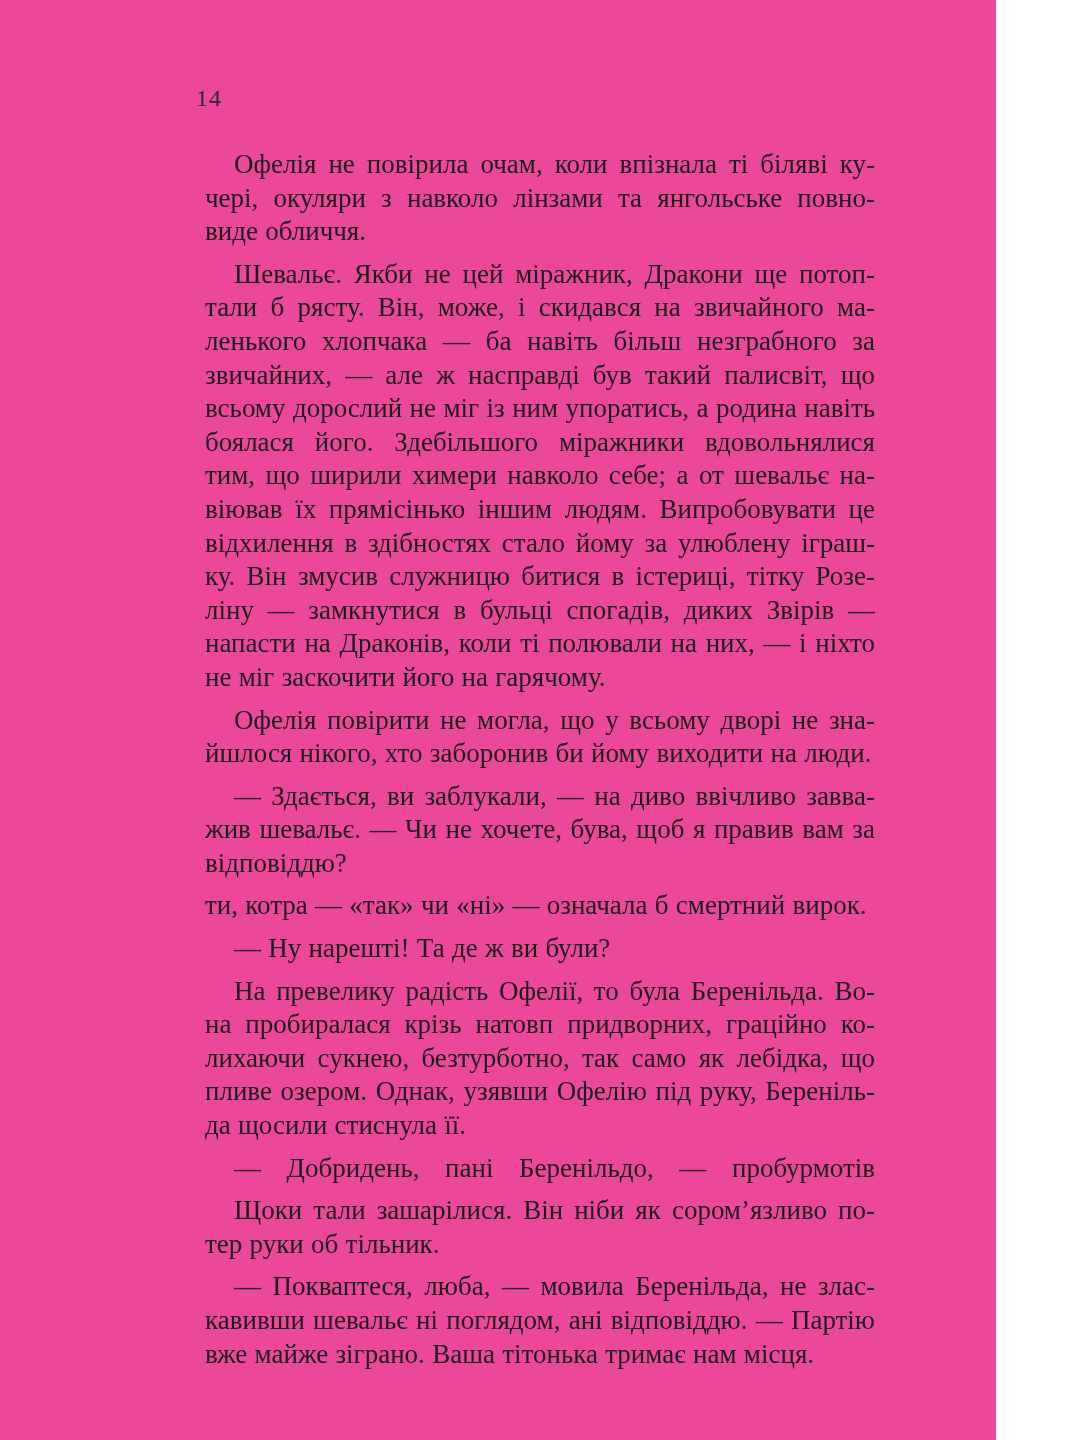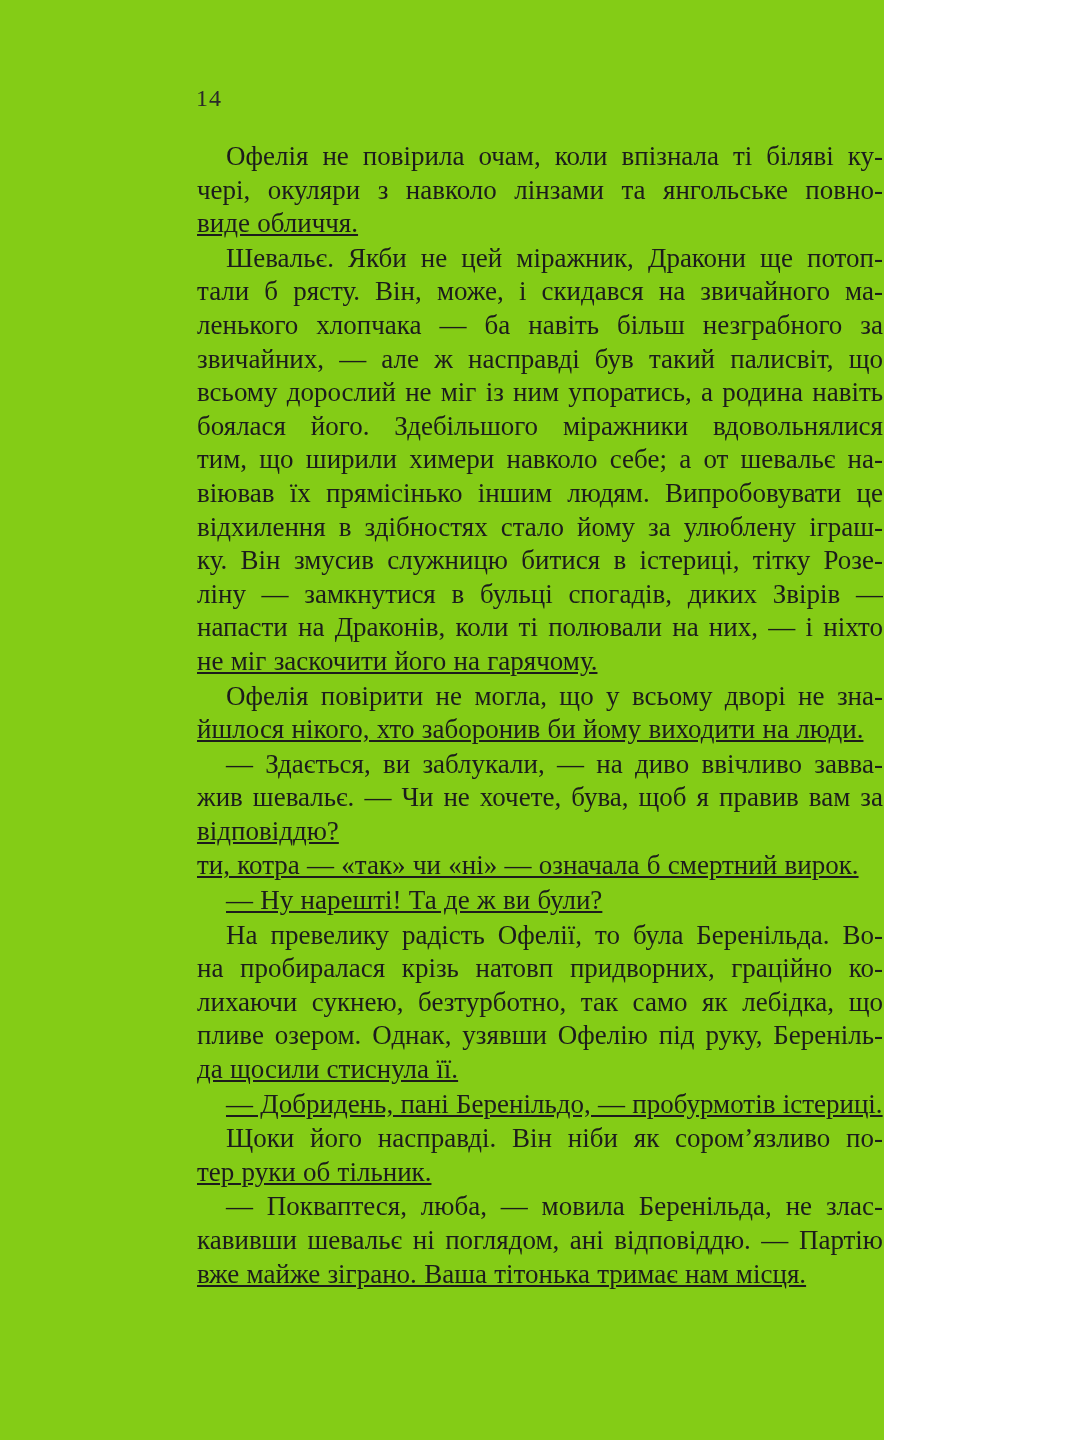--- a/index.html
+++ b/index.html
@@ -9,59 +9,58 @@
   body {
     width: 1080px;
     height: 1440px;
     background: #ffffff;
     font-family: "Liberation Serif", "DejaVu Serif", serif;
     color: #1c1c1c;
     overflow: hidden;
   }
   .page {
     position: relative;
-    width: 884px;
+    width: 996px;
     height: 1440px;
-    background: #84cc16;
+    background: #ec4899;
   }
   .page-number {
     position: absolute;
     left: 196px;
     top: 84px;
     font-size: 24px;
     line-height: 28px;
     color: #2a2a2a;
     letter-spacing: 1px;
   }
   .text-block {
     position: absolute;
     left: 196px;
     top: 139px;
     width: 688px;
     font-size: 27px;
     line-height: 33.6px;
     color: #1c1c1c;
   }
   .paragraph {
-    margin: 1px;
+    margin: 9px;
     padding: 0;
   }
   .line {
     height: 33.6px;
     overflow: hidden;
     text-align: justify;
     text-align-last: justify;
     word-spacing: 0.02em;
   }
   .line.first {
     text-indent: 29px;
   }
   .line.last {
     text-align-last: left;
-    text-decoration: underline;
   }
 </style>
 </head>
 <body>
 
 <div class="page">
   <div class="page-number">14</div>
   <div class="text-block">
       <div class="paragraph">
         <div class="line first">Офелія не повірила очам, коли впізнала ті біляві ку-</div>
@@ -102,21 +101,21 @@
         <div class="line first">На превелику радість Офелії, то була Беренільда. Во-</div>
         <div class="line">на пробиралася крізь натовп придворних, граційно ко-</div>
         <div class="line">лихаючи сукнею, безтурботно, так само як лебідка, що</div>
         <div class="line">пливе озером. Однак, узявши Офелію під руку, Береніль-</div>
         <div class="line last">да щосили стиснула її.</div>
       </div>
       <div class="paragraph">
         <div class="line first last">— Добридень, пані Беренільдо, — пробурмотів істериці.</div>
       </div>
       <div class="paragraph">
-        <div class="line first">Щоки його насправді. Він ніби як сором’язливо по-</div>
+        <div class="line first">Щоки тали зашарілися. Він ніби як сором’язливо по-</div>
         <div class="line last">тер руки об тільник.</div>
       </div>
       <div class="paragraph">
         <div class="line first">— Покваптеся, люба, — мовила Беренільда, не злас-</div>
         <div class="line">кавивши шевальє ні поглядом, ані відповіддю. — Партію</div>
         <div class="line last">вже майже зіграно. Ваша тітонька тримає нам місця.</div>
       </div>
     </div>
 </div>
 

